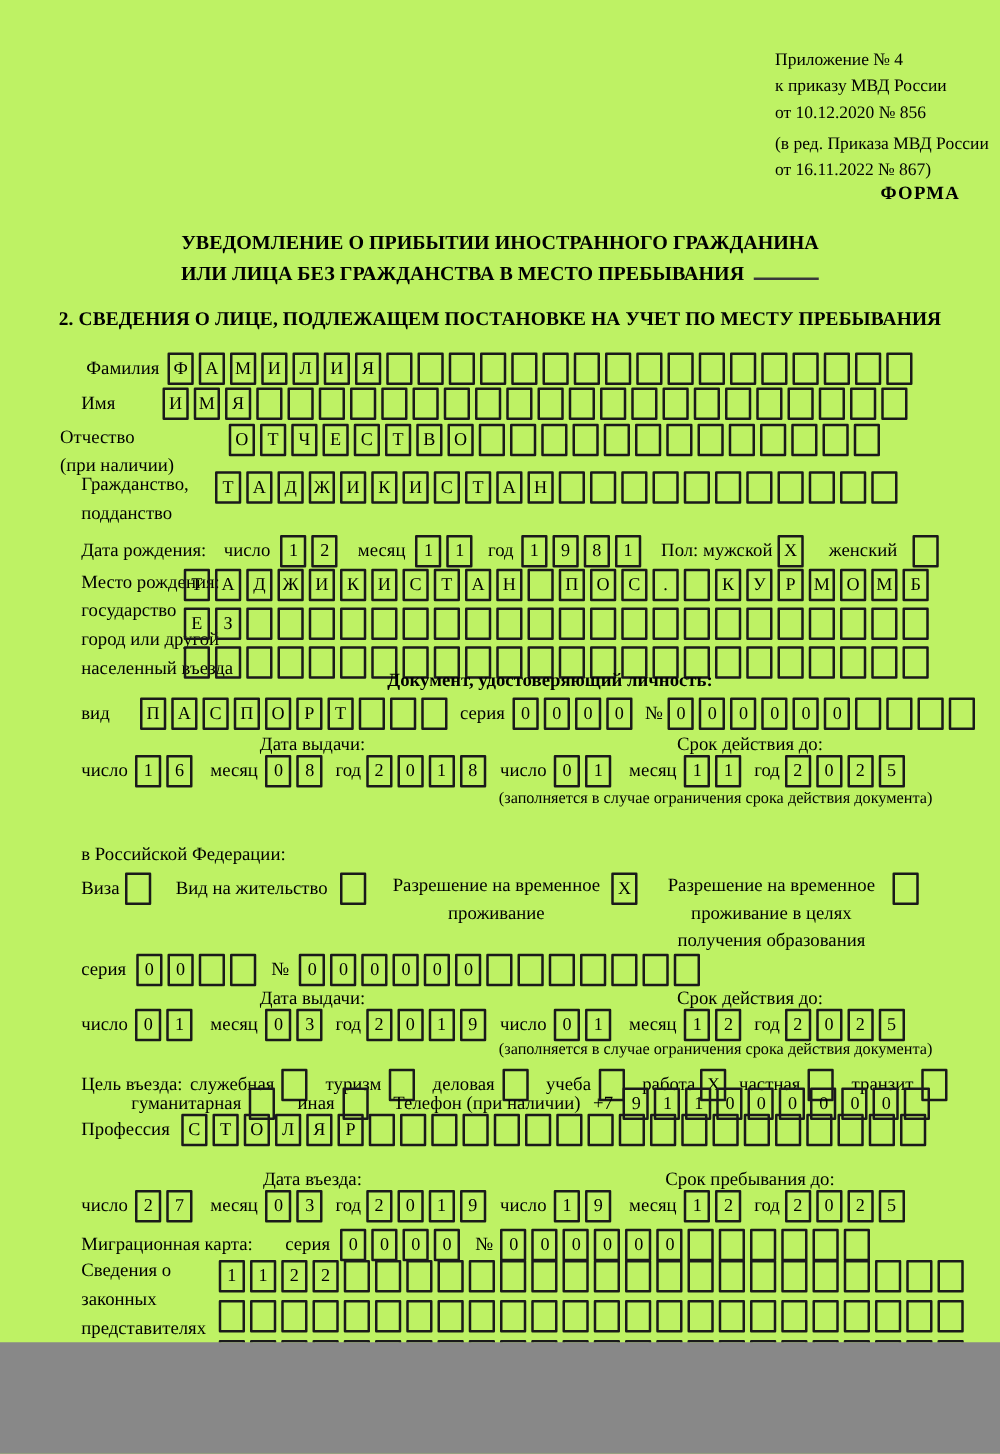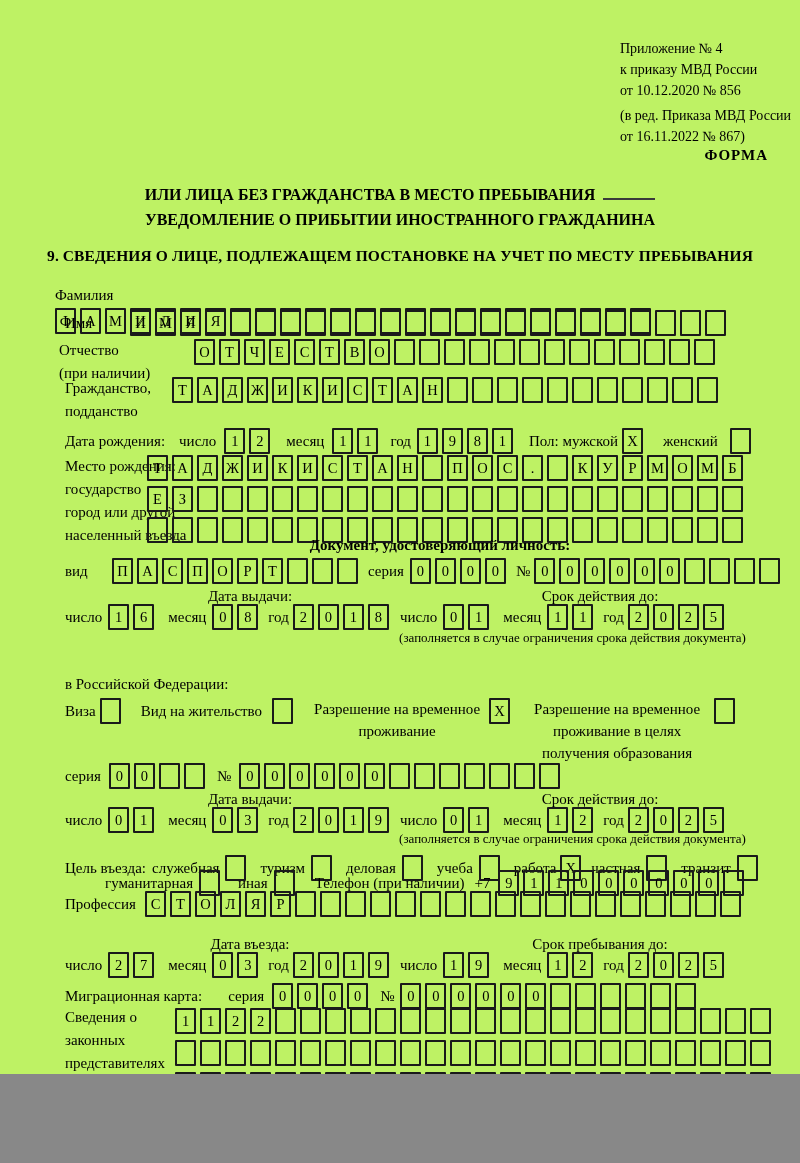--- a/index.html
+++ b/index.html
@@ -46,27 +46,27 @@
   <div class="abs hdrblock" style="top:38px; left:620px; width:175px;">
     <div>Приложение № 4</div>
     <div>к приказу МВД России</div>
     <div>от 10.12.2020 № 856</div>
     <div class="gap">(в ред. Приказа МВД России</div>
     <div>от 16.11.2022 № 867)</div>
   </div>
   <div class="abs b" style="top:147px; left:620px; width:148px; text-align:right; letter-spacing:1px;">ФОРМА</div>
 
   <div class="abs title" style="top:182px; left:0;">
+    <div>УВЕДОМЛЕНИЕ О ПРИБЫТИИ ИНОСТРАННОГО ГРАЖДАНИНА</div>
     <div><span>ИЛИ ЛИЦА БЕЗ ГРАЖДАНСТВА В МЕСТО ПРЕБЫВАНИЯ</span><span class="blank"></span></div>
-    <div>УВЕДОМЛЕНИЕ О ПРИБЫТИИ ИНОСТРАННОГО ГРАЖДАНИНА</div>
-  </div>
-
-  <div class="abs section" style="top:247px; left:0;">9. СВЕДЕНИЯ О ЛИЦЕ, ПОДЛЕЖАЩЕМ ПОСТАНОВКЕ НА УЧЕТ ПО МЕСТУ ПРЕБЫВАНИЯ</div>
-
-  <div class="abs frow" style="top:282px; left:55px;flex-direction:column;">
+  </div>
+
+  <div class="abs section" style="top:247px; left:0;">2. СВЕДЕНИЯ О ЛИЦЕ, ПОДЛЕЖАЩЕМ ПОСТАНОВКЕ НА УЧЕТ ПО МЕСТУ ПРЕБЫВАНИЯ</div>
+
+  <div class="abs frow" style="top:282px; left:69px;">
     <span class="lbl w65">Фамилия</span>
     <span class="cells">
         <span class="cell">Ф</span>
         <span class="cell">А</span>
         <span class="cell">М</span>
         <span class="cell">И</span>
         <span class="cell">Л</span>
         <span class="cell">И</span>
         <span class="cell">Я</span>
         <span class="cell"></span>
@@ -112,21 +112,21 @@
         <span class="cell"></span>
         <span class="cell"></span>
         <span class="cell"></span>
         <span class="cell"></span>
         <span class="cell"></span>
         <span class="cell"></span>
         <span class="cell"></span>
       </span>
   </div>
 
-  <div class="abs frow" style="top:339px; left:59px;">
+  <div class="abs frow" style="top:339px; left:48px;">
     <span class="lblcol w135">
       <span>Отчество</span>
       <span>(при наличии)</span>
     </span>
     <span class="cells">
         <span class="cell">О</span>
         <span class="cell">Т</span>
         <span class="cell">Ч</span>
         <span class="cell">Е</span>
         <span class="cell">С</span>

